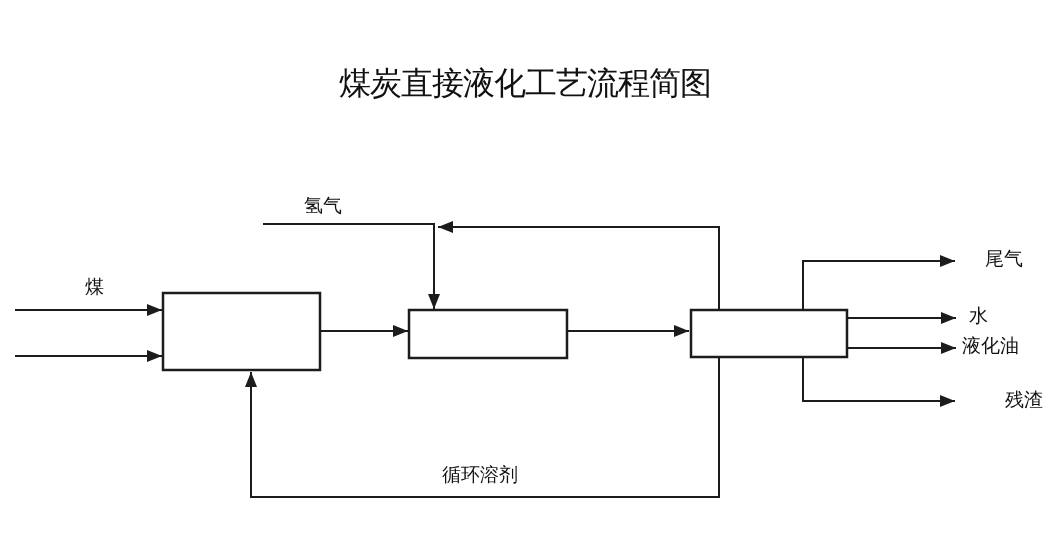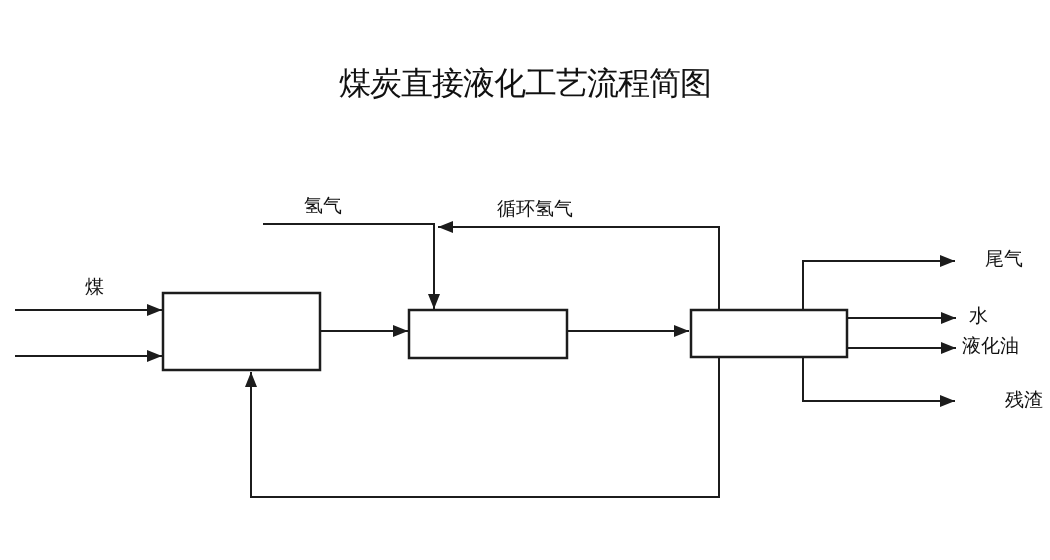--- a/index.html
+++ b/index.html
@@ -78,19 +78,19 @@
     <path class="flow-line" marker-end="url(#arr)" d="M803 357 V401 H955"></path>
     <path class="flow-line" marker-end="url(#arr)" d="M719 357 V497 H251 V372"></path>
 
     <rect class="process-box" x="163" y="293" width="157" height="77"></rect>
     <rect class="process-box" x="409" y="310" width="158" height="48"></rect>
     <rect class="process-box" x="691" y="310" width="156" height="47"></rect>
   </svg>
 
   <div class="lbl" style="left:85px;  top:277px;">煤</div>
   <div class="lbl" style="left:304px; top:196px;">氢气</div>
-  <div class="lbl" style="left:497px; top:199px;">循环氢气</div>
   <div class="lbl" style="left:985px; top:249px;">尾气</div>
   <div class="lbl" style="left:969px; top:306px;">水</div>
   <div class="lbl" style="left:962px; top:336px;">液化油</div>
   <div class="lbl" style="left:1005px; top:390px;">残渣</div>
+  <div class="lbl" style="left:442px; top:465px;">循环溶剂</div>
 
 </div>
 
 </body></html>

